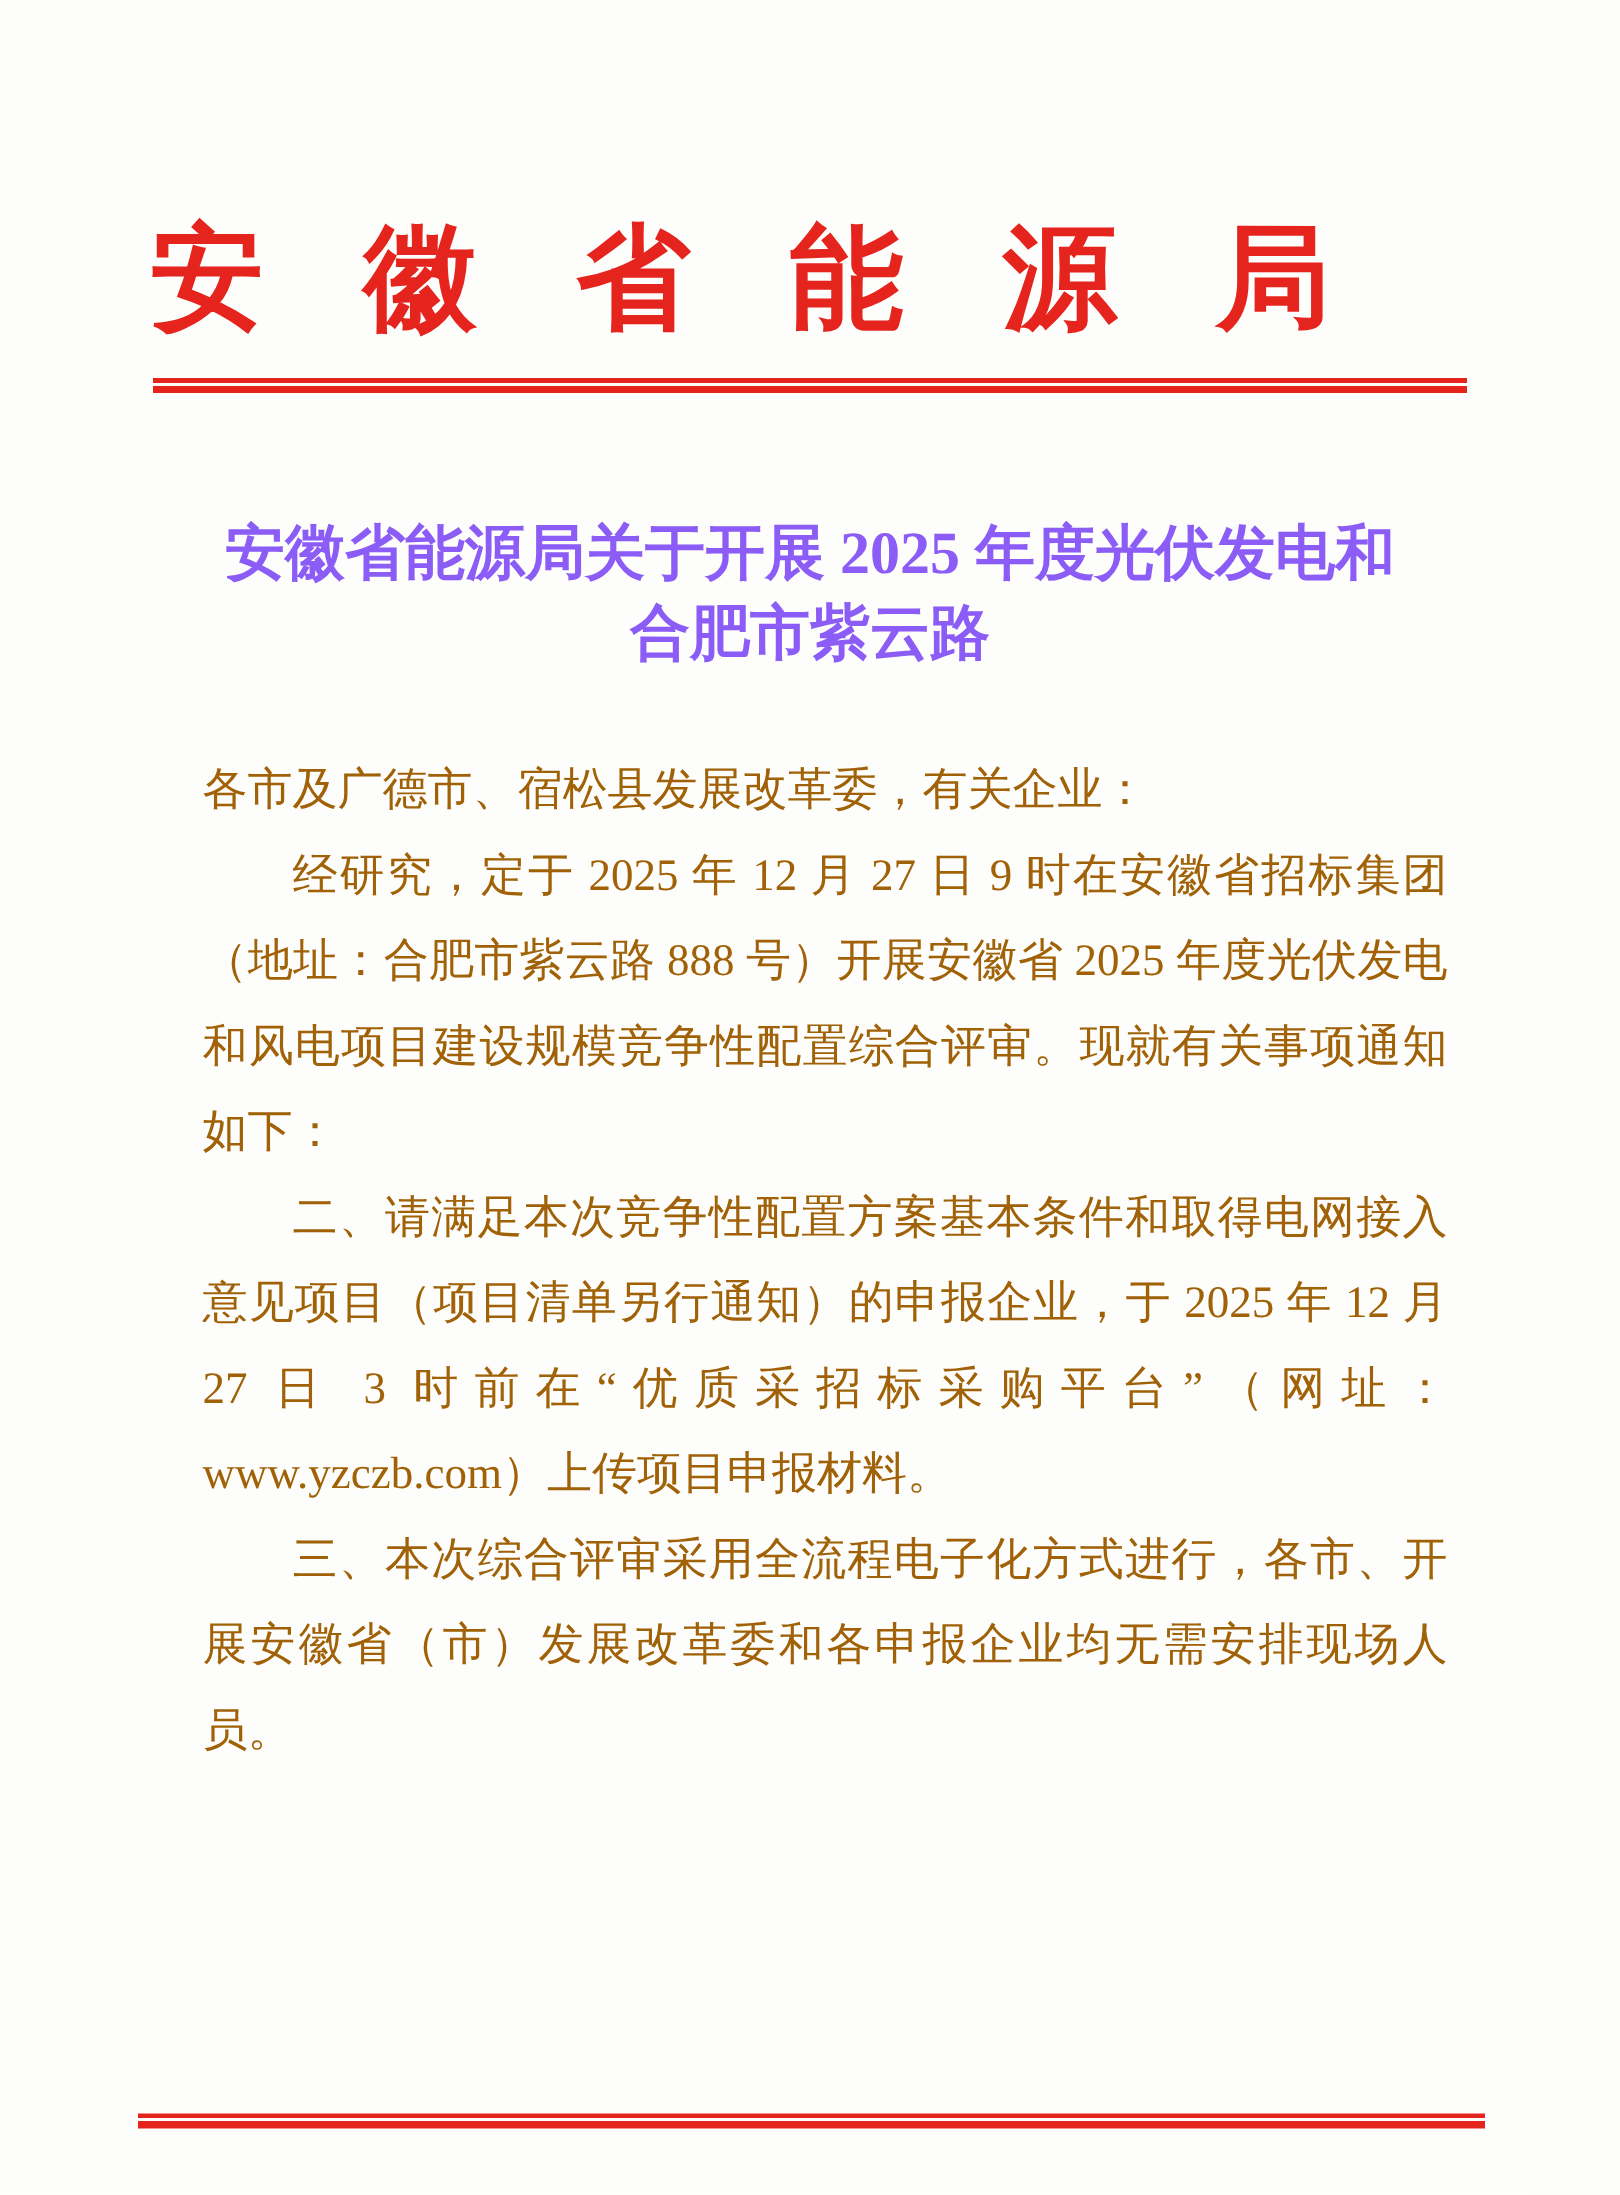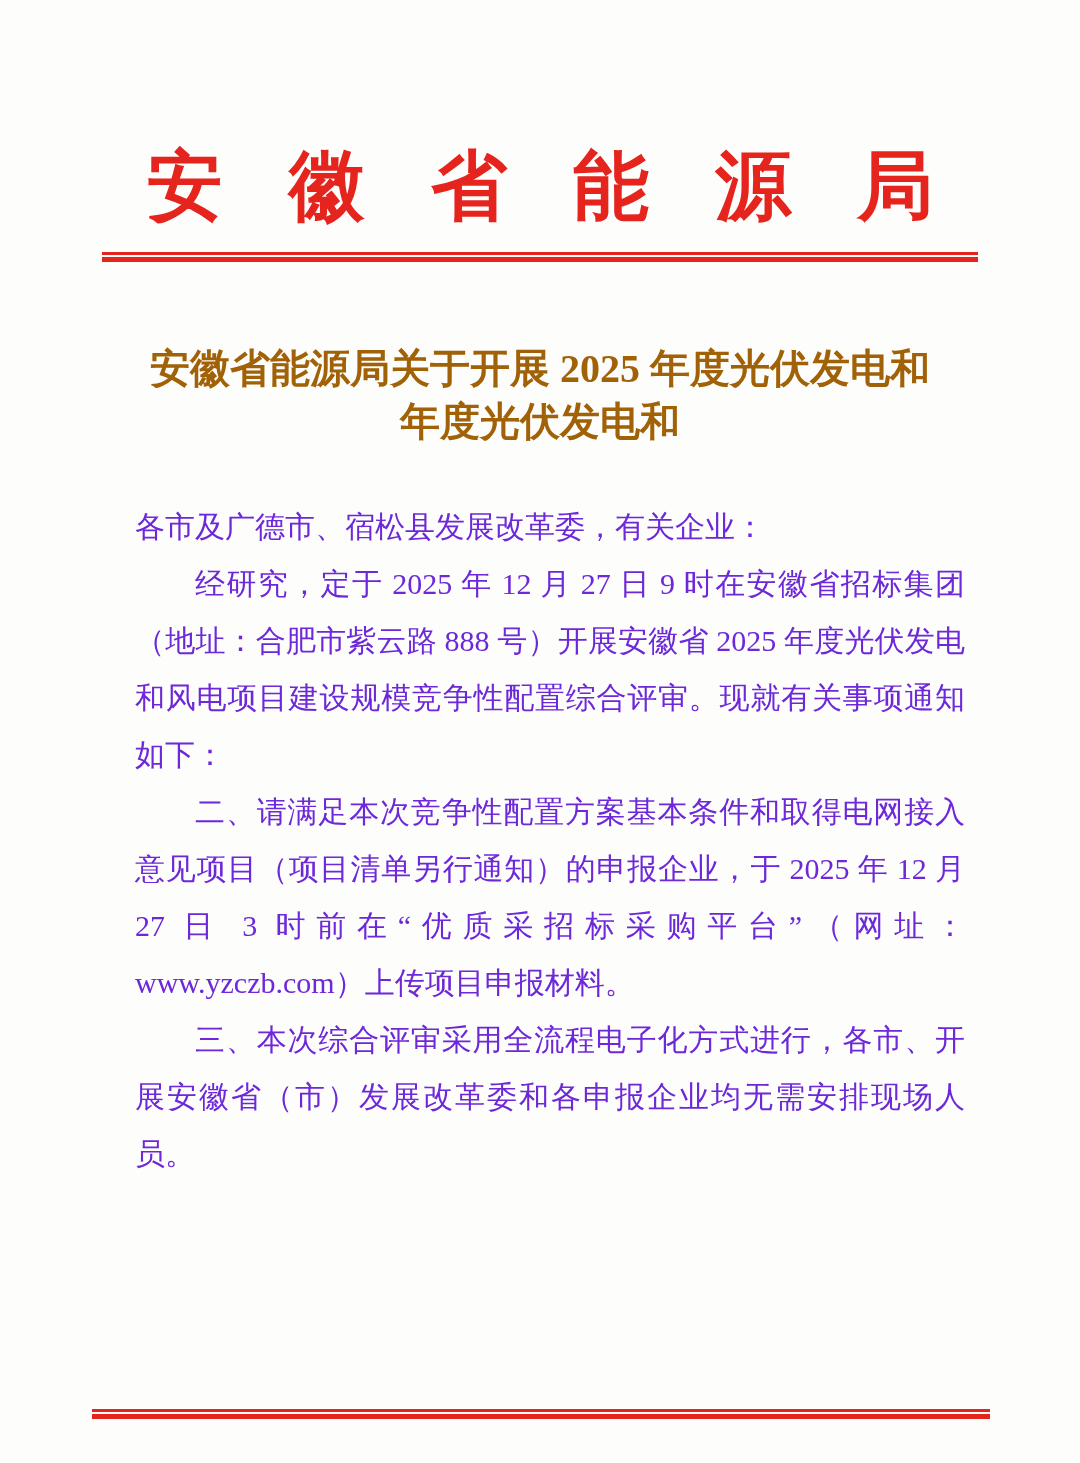--- a/index.html
+++ b/index.html
@@ -17,21 +17,21 @@
     width:1080px;
     height:1463px;
     margin:0 auto;
     background:var(--paper);
     color:var(--ink);
     overflow:hidden;
   }
   
   .agency{
     margin:136px 100px 0 100px;
-    text-align:center;
+    text-align:left;
     color:var(--accent);
     font-size:76px;
     font-weight:700;
     line-height:100px;
     white-space:nowrap;
   }
   .agency .spread{
     letter-spacing:0.87em;
     margin-right:-0.87em; 
   }
@@ -53,51 +53,51 @@
     right:90px;
     top:1409px;
   }
   
   .doc-title{
     margin:80px 70px 0 70px;
     text-align:center;
     font-size:40px;
     font-weight:700;
     line-height:53px;
-    color:#a16207;
+    color:#8b5cf6;
   }
   .title-line{display:block;}
   
   .doc-body{
     margin:50px 115px 16px 135px;
     font-size:30px;
     line-height:57px;
     text-align:justify;
     text-justify:inter-ideograph;
     text-align-last:left;
-    color:#6d28d9;
+    color:#a16207;
   }
   .doc-body p{margin:0;}
   .para{text-indent:2em;}
 </style>
 </head>
 <body>
 
 <div class="page">
 
   <header>
     <div class="agency">
       <span class="spread">安徽省能源局</span>
     </div>
     <div class="double-rule rule-top"></div>
   </header>
 
   <h1 class="doc-title">
     <span class="title-line">安徽省能源局关于开展 2025 年度光伏发电和</span>
-    <span class="title-line">年度光伏发电和</span>
+    <span class="title-line">合肥市紫云路</span>
   </h1>
 
   <section class="doc-body">
     <p class="salutation">各市及广德市、宿松县发展改革委，有关企业：</p>
     <p class="para">经研究，定于 2025 年 12 月 27 日 9 时在安徽省招标集团（地址：合肥市紫云路 888 号）开展安徽省 2025 年度光伏发电和风电项目建设规模竞争性配置综合评审。现就有关事项通知如下：</p>
     <p class="para">二、请满足本次竞争性配置方案基本条件和取得电网接入意见项目（项目清单另行通知）的申报企业，于 2025 年 12 月 27 日 3 时前在“优质采招标采购平台”（网址：www.yzczb.com）上传项目申报材料。</p>
     <p class="para">三、本次综合评审采用全流程电子化方式进行，各市、开展安徽省（市）发展改革委和各申报企业均无需安排现场人员。</p>
   </section>
 
   <div class="double-rule rule-bottom"></div>

